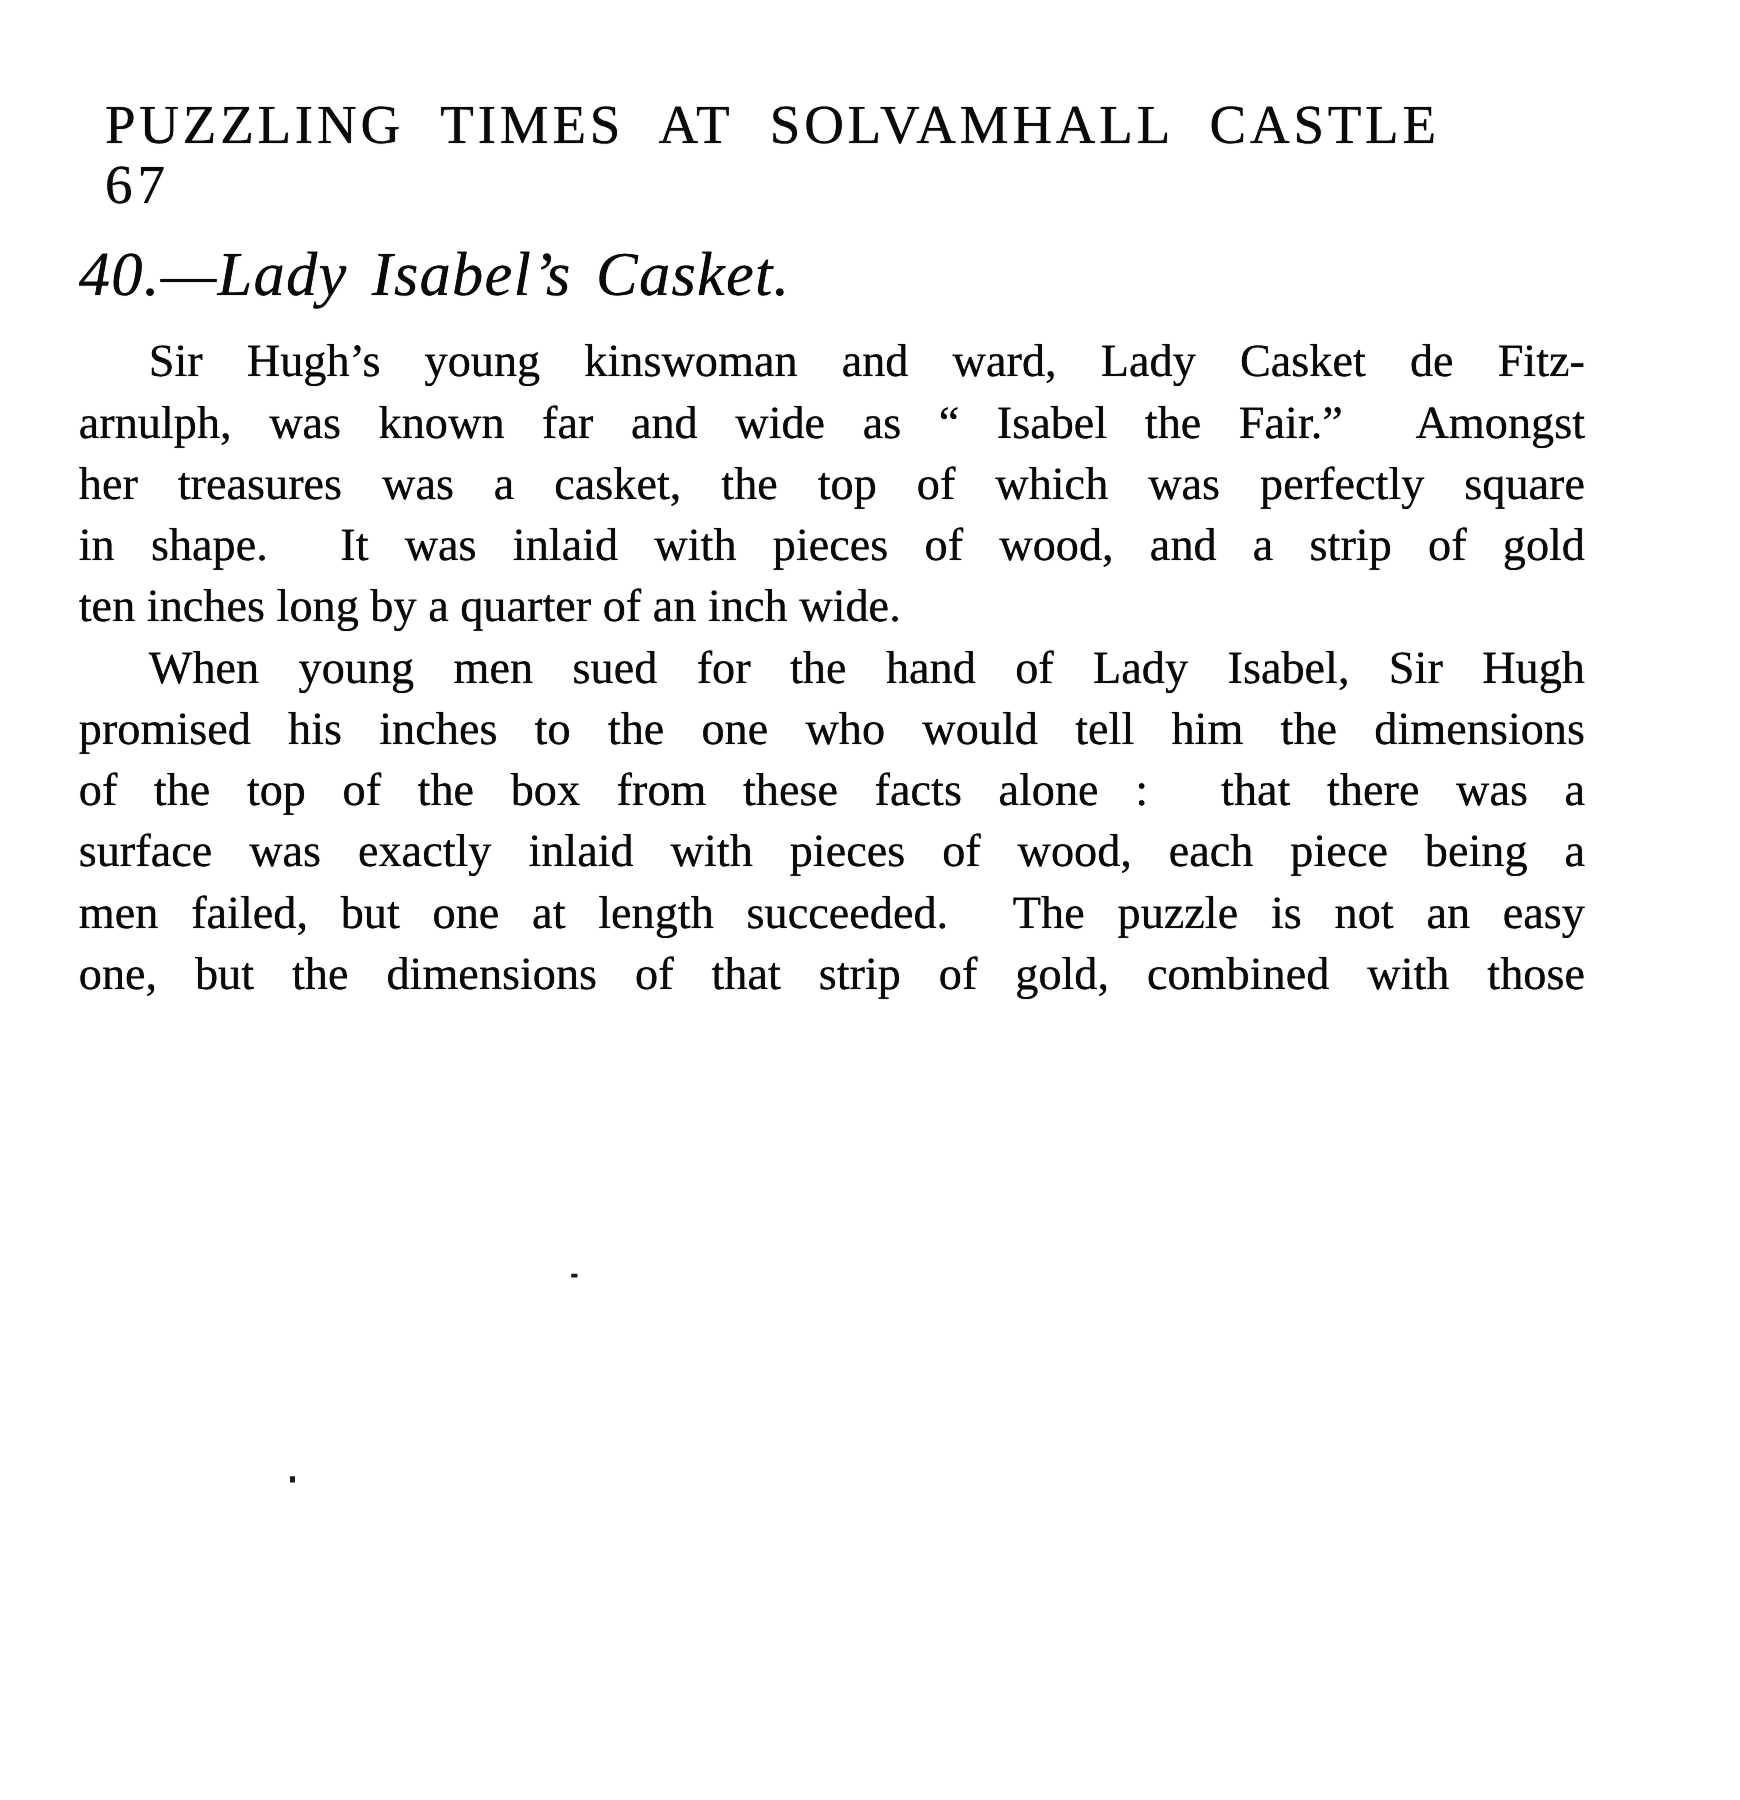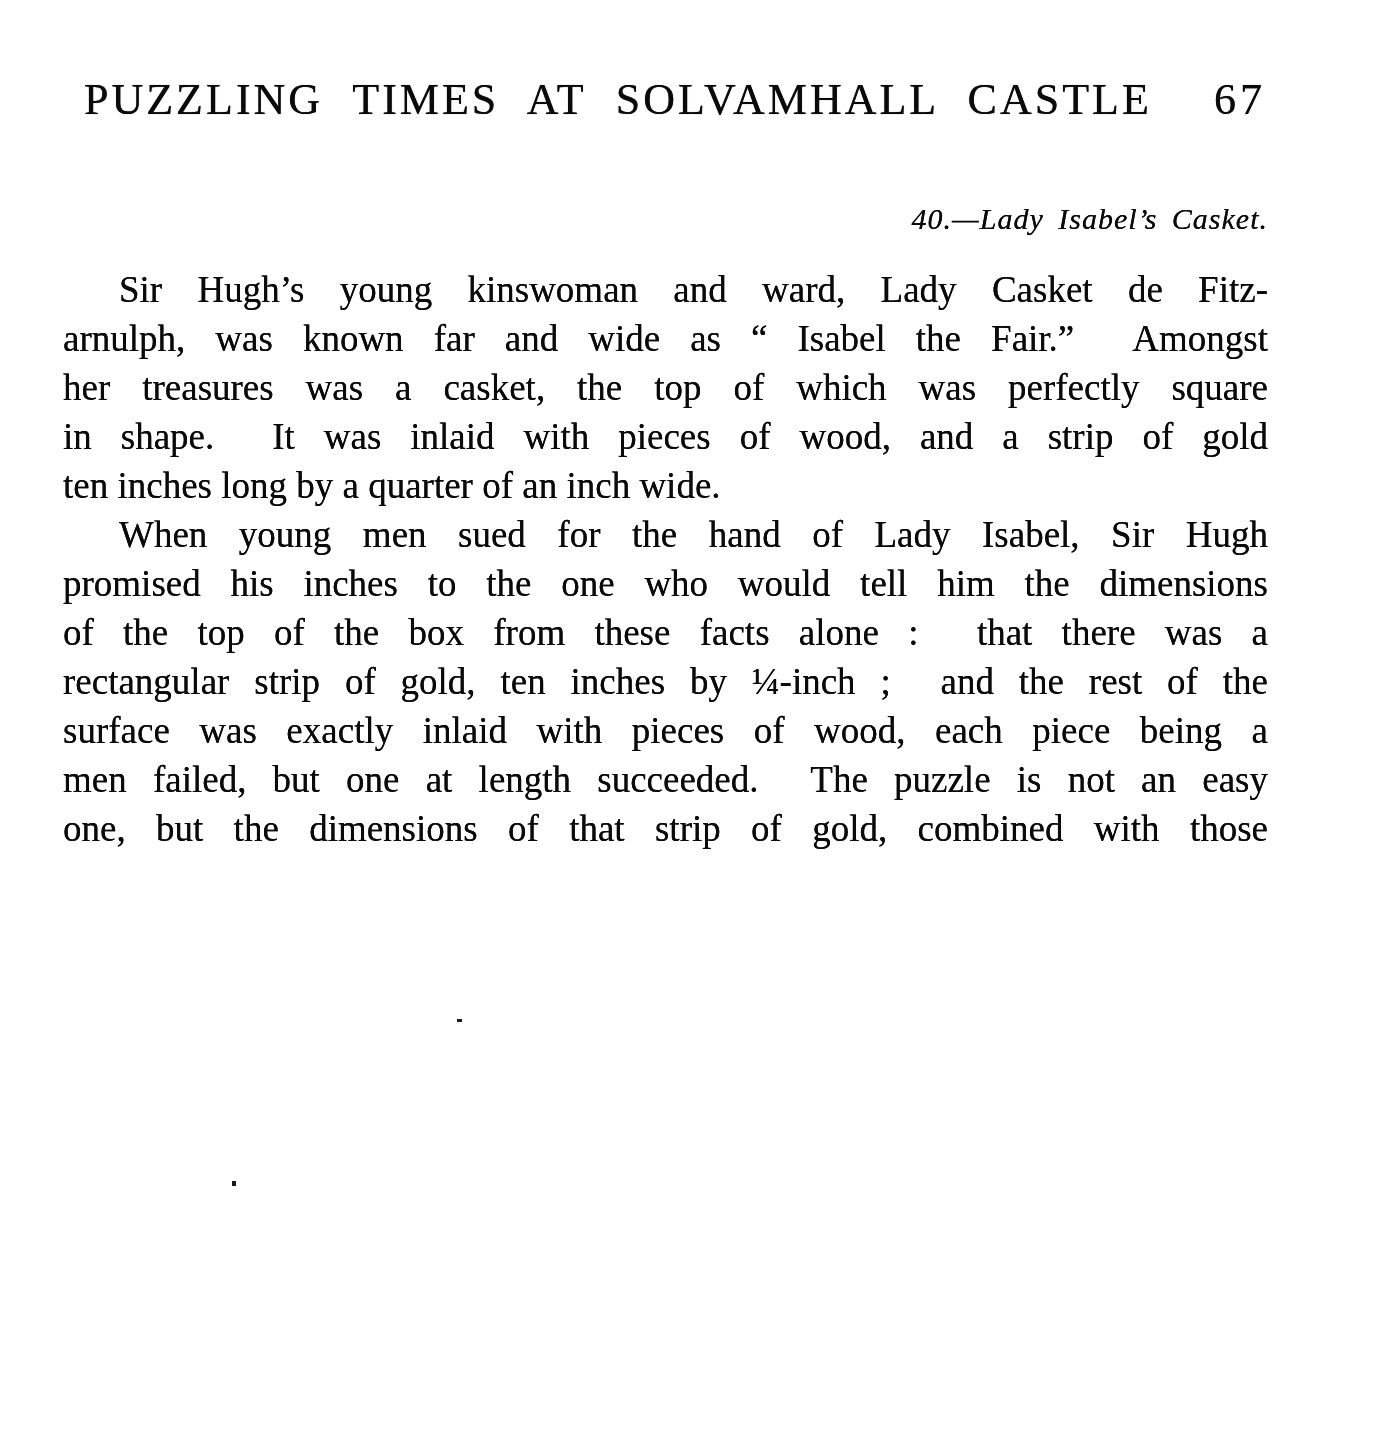--- a/index.html
+++ b/index.html
@@ -24,34 +24,35 @@
     width: 1182px;
     display: flex;
     justify-content: space-between;
     align-items: baseline;
     font-size: 44px;
     line-height: 48px;
     letter-spacing: 3px;
     word-spacing: 16px;
     white-space: nowrap;
     text-shadow: 0 0 0.7px currentColor;
+    flex-direction: column;
   }
   .running-header .page-number {
     letter-spacing: 4px;
     text-shadow: 0 0 0.7px currentColor;
   }
   
   .section-heading {
     position: absolute;
     top: 196px;
     left: 63px;
     width: 1205px;
-    text-align: right;
+    text-align: left;
     font-style: italic;
-    font-size: 30px;
+    font-size: 50px;
     line-height: 46px;
     letter-spacing: 1px;
     word-spacing: 6px;
     text-shadow: 0 0 0.6px currentColor;
   }
   
   .body-text {
     position: absolute;
     top: 265px;
     left: 63px;
@@ -94,21 +95,20 @@
         <div class="line first">Sir Hugh’s young kinswoman and ward, Lady Casket de Fitz-</div>
         <div class="line">arnulph, was known far and wide as “ Isabel the Fair.”  Amongst</div>
         <div class="line">her treasures was a casket, the top of which was perfectly square</div>
         <div class="line">in shape.  It was inlaid with pieces of wood, and a strip of gold</div>
         <div class="line last">ten inches long by a quarter of an inch wide.</div>
       </div>
     <div class="paragraph">
         <div class="line first">When young men sued for the hand of Lady Isabel, Sir Hugh</div>
         <div class="line">promised his inches to the one who would tell him the dimensions</div>
         <div class="line">of the top of the box from these facts alone :  that there was a</div>
-        <div class="line">rectangular strip of gold, ten inches by ¼-inch ;  and the rest of the</div>
         <div class="line">surface was exactly inlaid with pieces of wood, each piece being a</div>
         <div class="line">men failed, but one at length succeeded.  The puzzle is not an easy</div>
         <div class="line">one, but the dimensions of that strip of gold, combined with those</div>
       </div>
   </div>
 
   <div class="speck speck-1"></div>
   <div class="speck speck-2"></div>
 
 </div>

